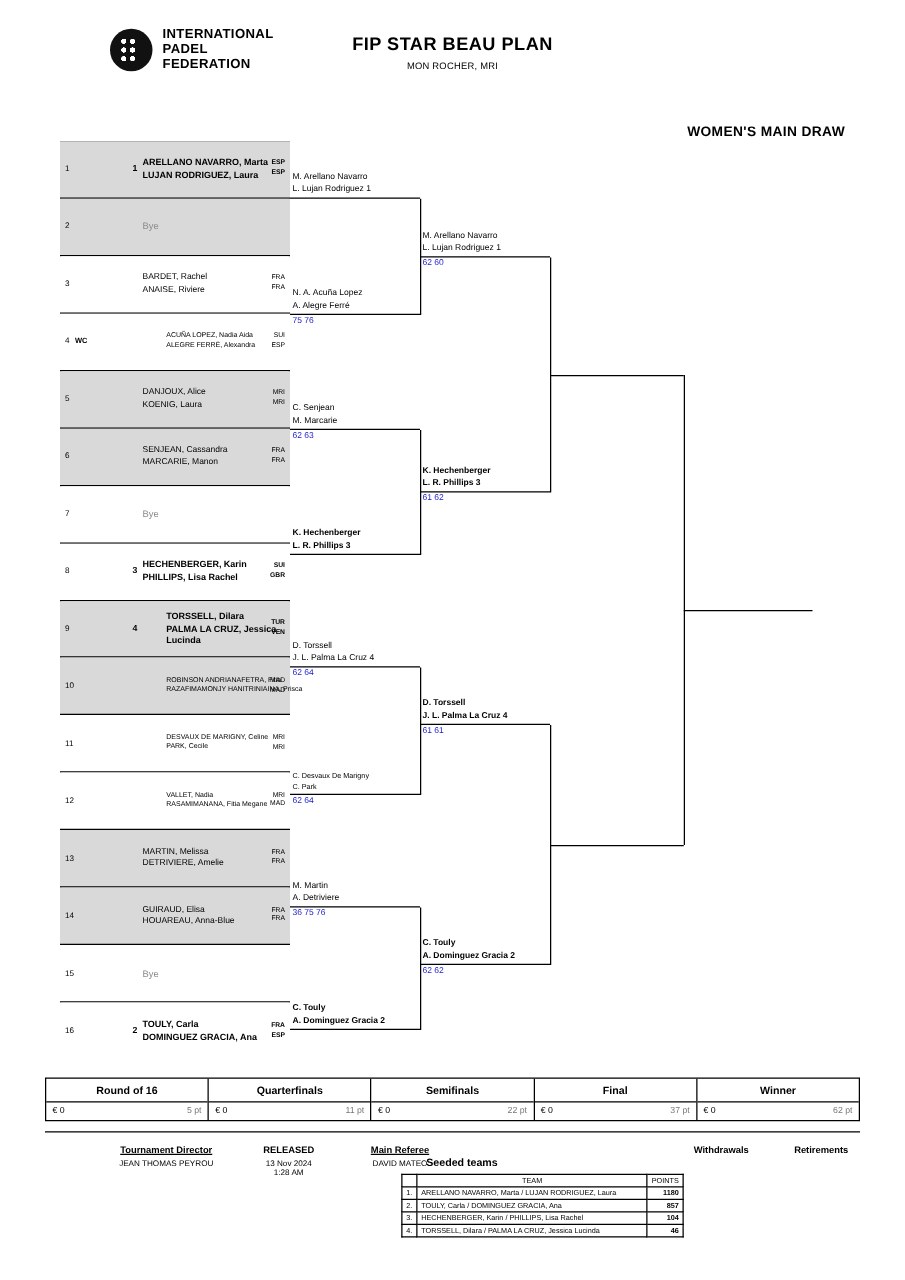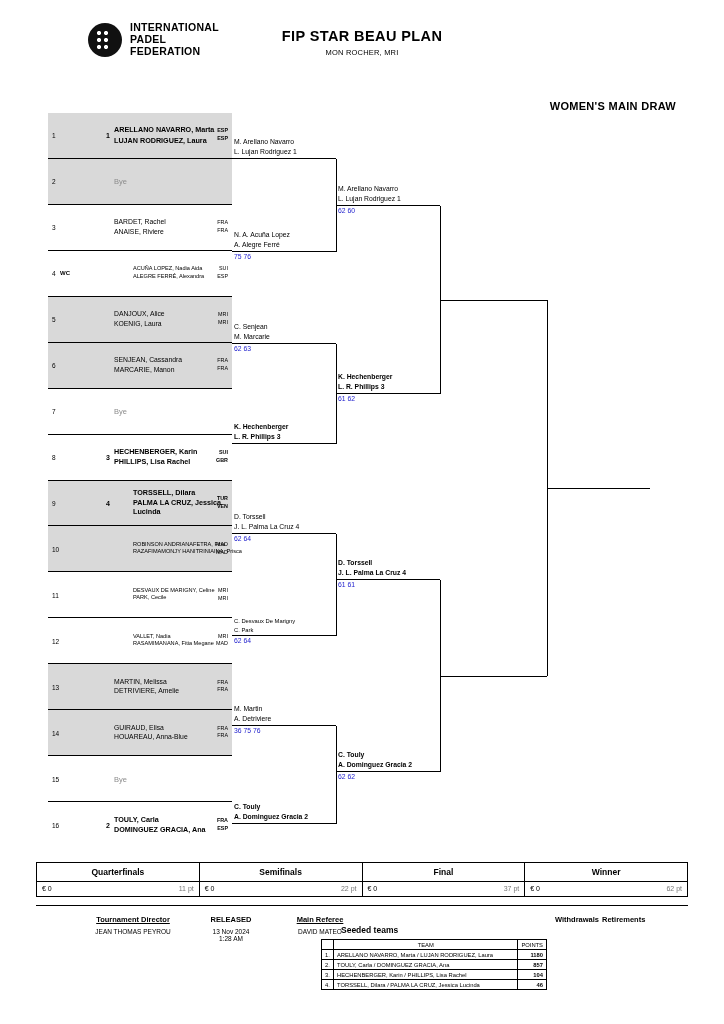--- a/index.html
+++ b/index.html
@@ -286,20 +286,27 @@
         <div class="slot" style="left: 324px; top: 748px; width: 104px; height: 24px;">
           <div class="line" style="width:104px;"></div>
           <div class="txt bold" style="">C. Touly<br>A. Dominguez Gracia  2</div>
         </div>
         <div class="slot" style="left: 326px; top: 773px; font-size: 6.8px; color: rgb(26, 26, 204);">62 62</div>
       </div>
   </div>
 
   <div class="prize">
     <div class="prize-row" id="prize-host">
+        <div class="prize-cell">
+          <div class="prize-head">Round of 16</div>
+          <div class="prize-body">
+            <span>€ 0</span>
+            <span class="pts">5 pt</span>
+          </div>
+        </div>
         <div class="prize-cell">
           <div class="prize-head">Quarterfinals</div>
           <div class="prize-body">
             <span>€ 0</span>
             <span class="pts">11 pt</span>
           </div>
         </div>
         <div class="prize-cell">
           <div class="prize-head">Semifinals</div>
           <div class="prize-body">
@@ -374,18 +381,18 @@
               <td>TORSSELL, Dilara / PALMA LA CRUZ, Jessica Lucinda</td>
               <td class="p" style="width:28px;">46</td>
             </tr>
           </tbody>
       </table>
     </div>
 
     <div class="foot-col" style="left:486px; top:10px; width:110px; text-align:center;">
       <div class="foot-h nound">Withdrawals</div>
     </div>
-    <div class="foot-col" style="left:566px; top:10px; width:110px; ">
+    <div class="foot-col" style="left:566px; top:10px; width:110px; text-align:center;">
       <div class="foot-h nound">Retirements</div>
     </div>
   </div>
 
 </div>
 
 </body></html>

